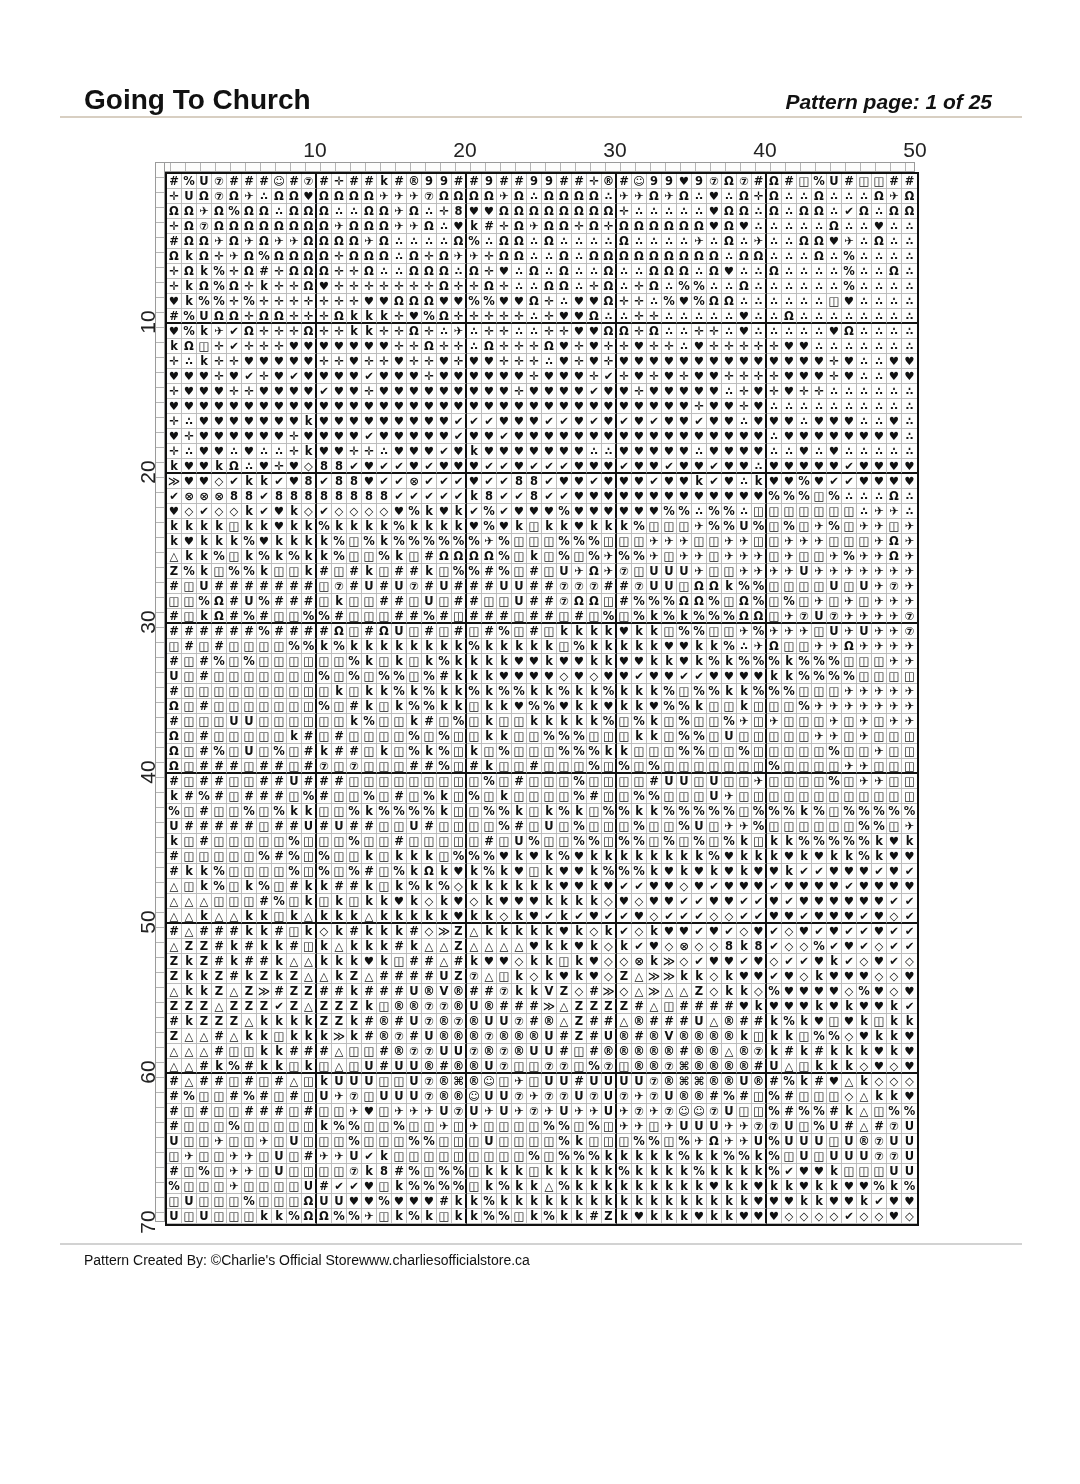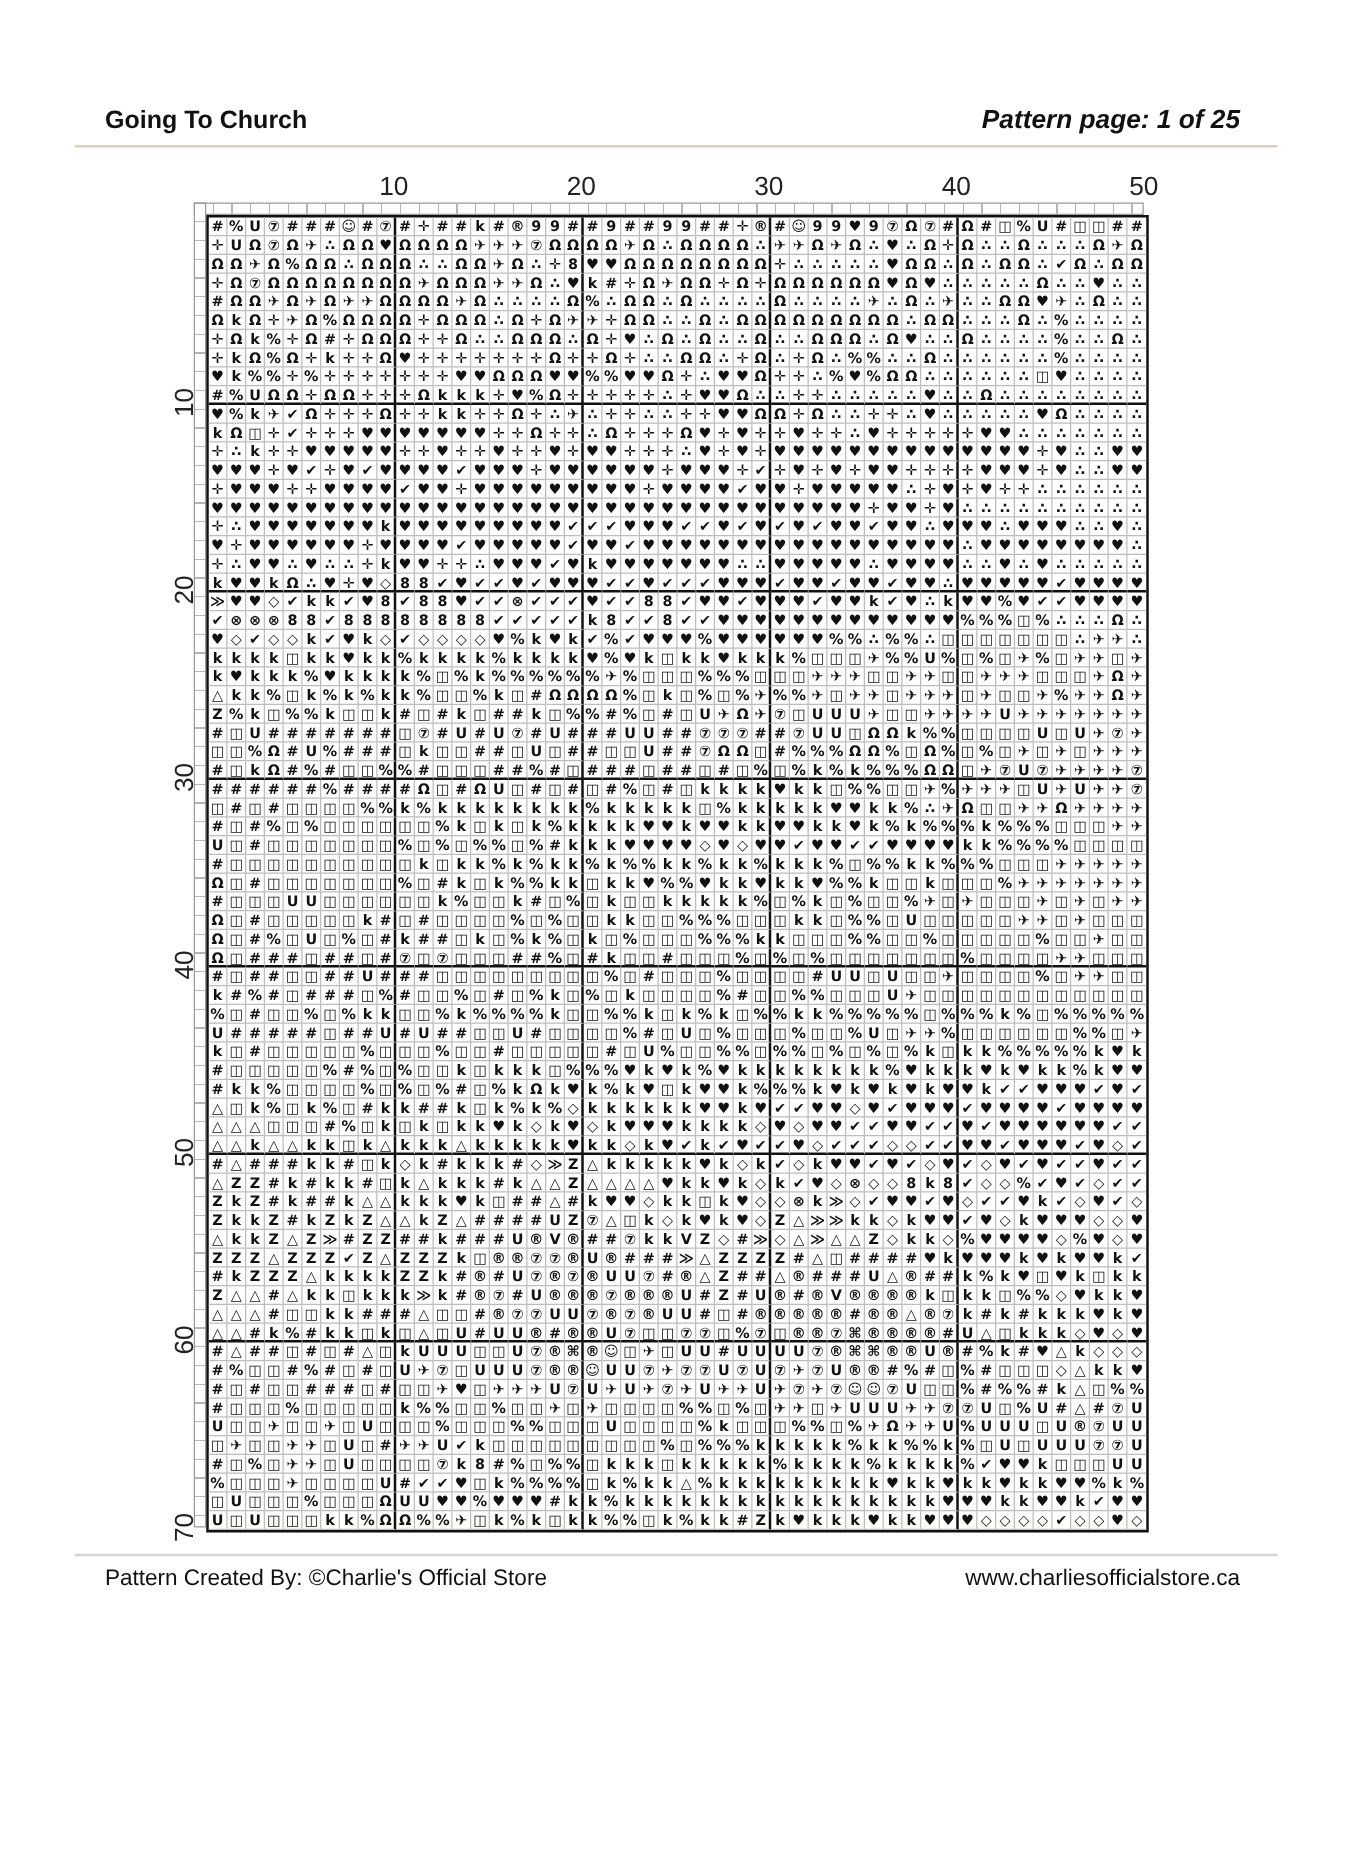--- a/index.html
+++ b/index.html
@@ -7,34 +7,34 @@
     width:1080px;height:1484px;position:relative;
     background:#ffffff;
     font-family:"Liberation Sans", sans-serif;
     color:#111;
     overflow:hidden;
   }
   .page-header{
     position:absolute;left:84px;right:88px;top:84px;
     display:flex;justify-content:space-between;align-items:baseline;
   }
-  .page-title{font-size:20px;font-weight:bold;letter-spacing:0px;}
+  .page-title{font-size:28px;font-weight:bold;letter-spacing:0px;}
   .page-number{font-size:21px;font-weight:bold;font-style:italic;}
   .header-rule{
     position:absolute;left:60px;right:58px;top:116px;height:2px;
     background:#d8cfc2;
   }
   .footer-rule{
     position:absolute;left:60px;right:58px;top:1243px;height:2px;
     background:#d2d2d2;
   }
   .page-footer{
     position:absolute;left:84px;right:88px;top:1252px;
-    display:flex;justify-content:space-between;align-items:baseline;
-    font-size:18px;
+    display:flex;align-items:baseline;
+    font-size:14px;
   }
   
   .col-label{
     position:absolute;top:138px;width:60px;margin-left:-30px;
     text-align:center;font-size:21px;color:#222;
   }
   
   .row-label{
     position:absolute;left:126px;width:40px;height:20px;
     font-size:21px;color:#222;text-align:center;

